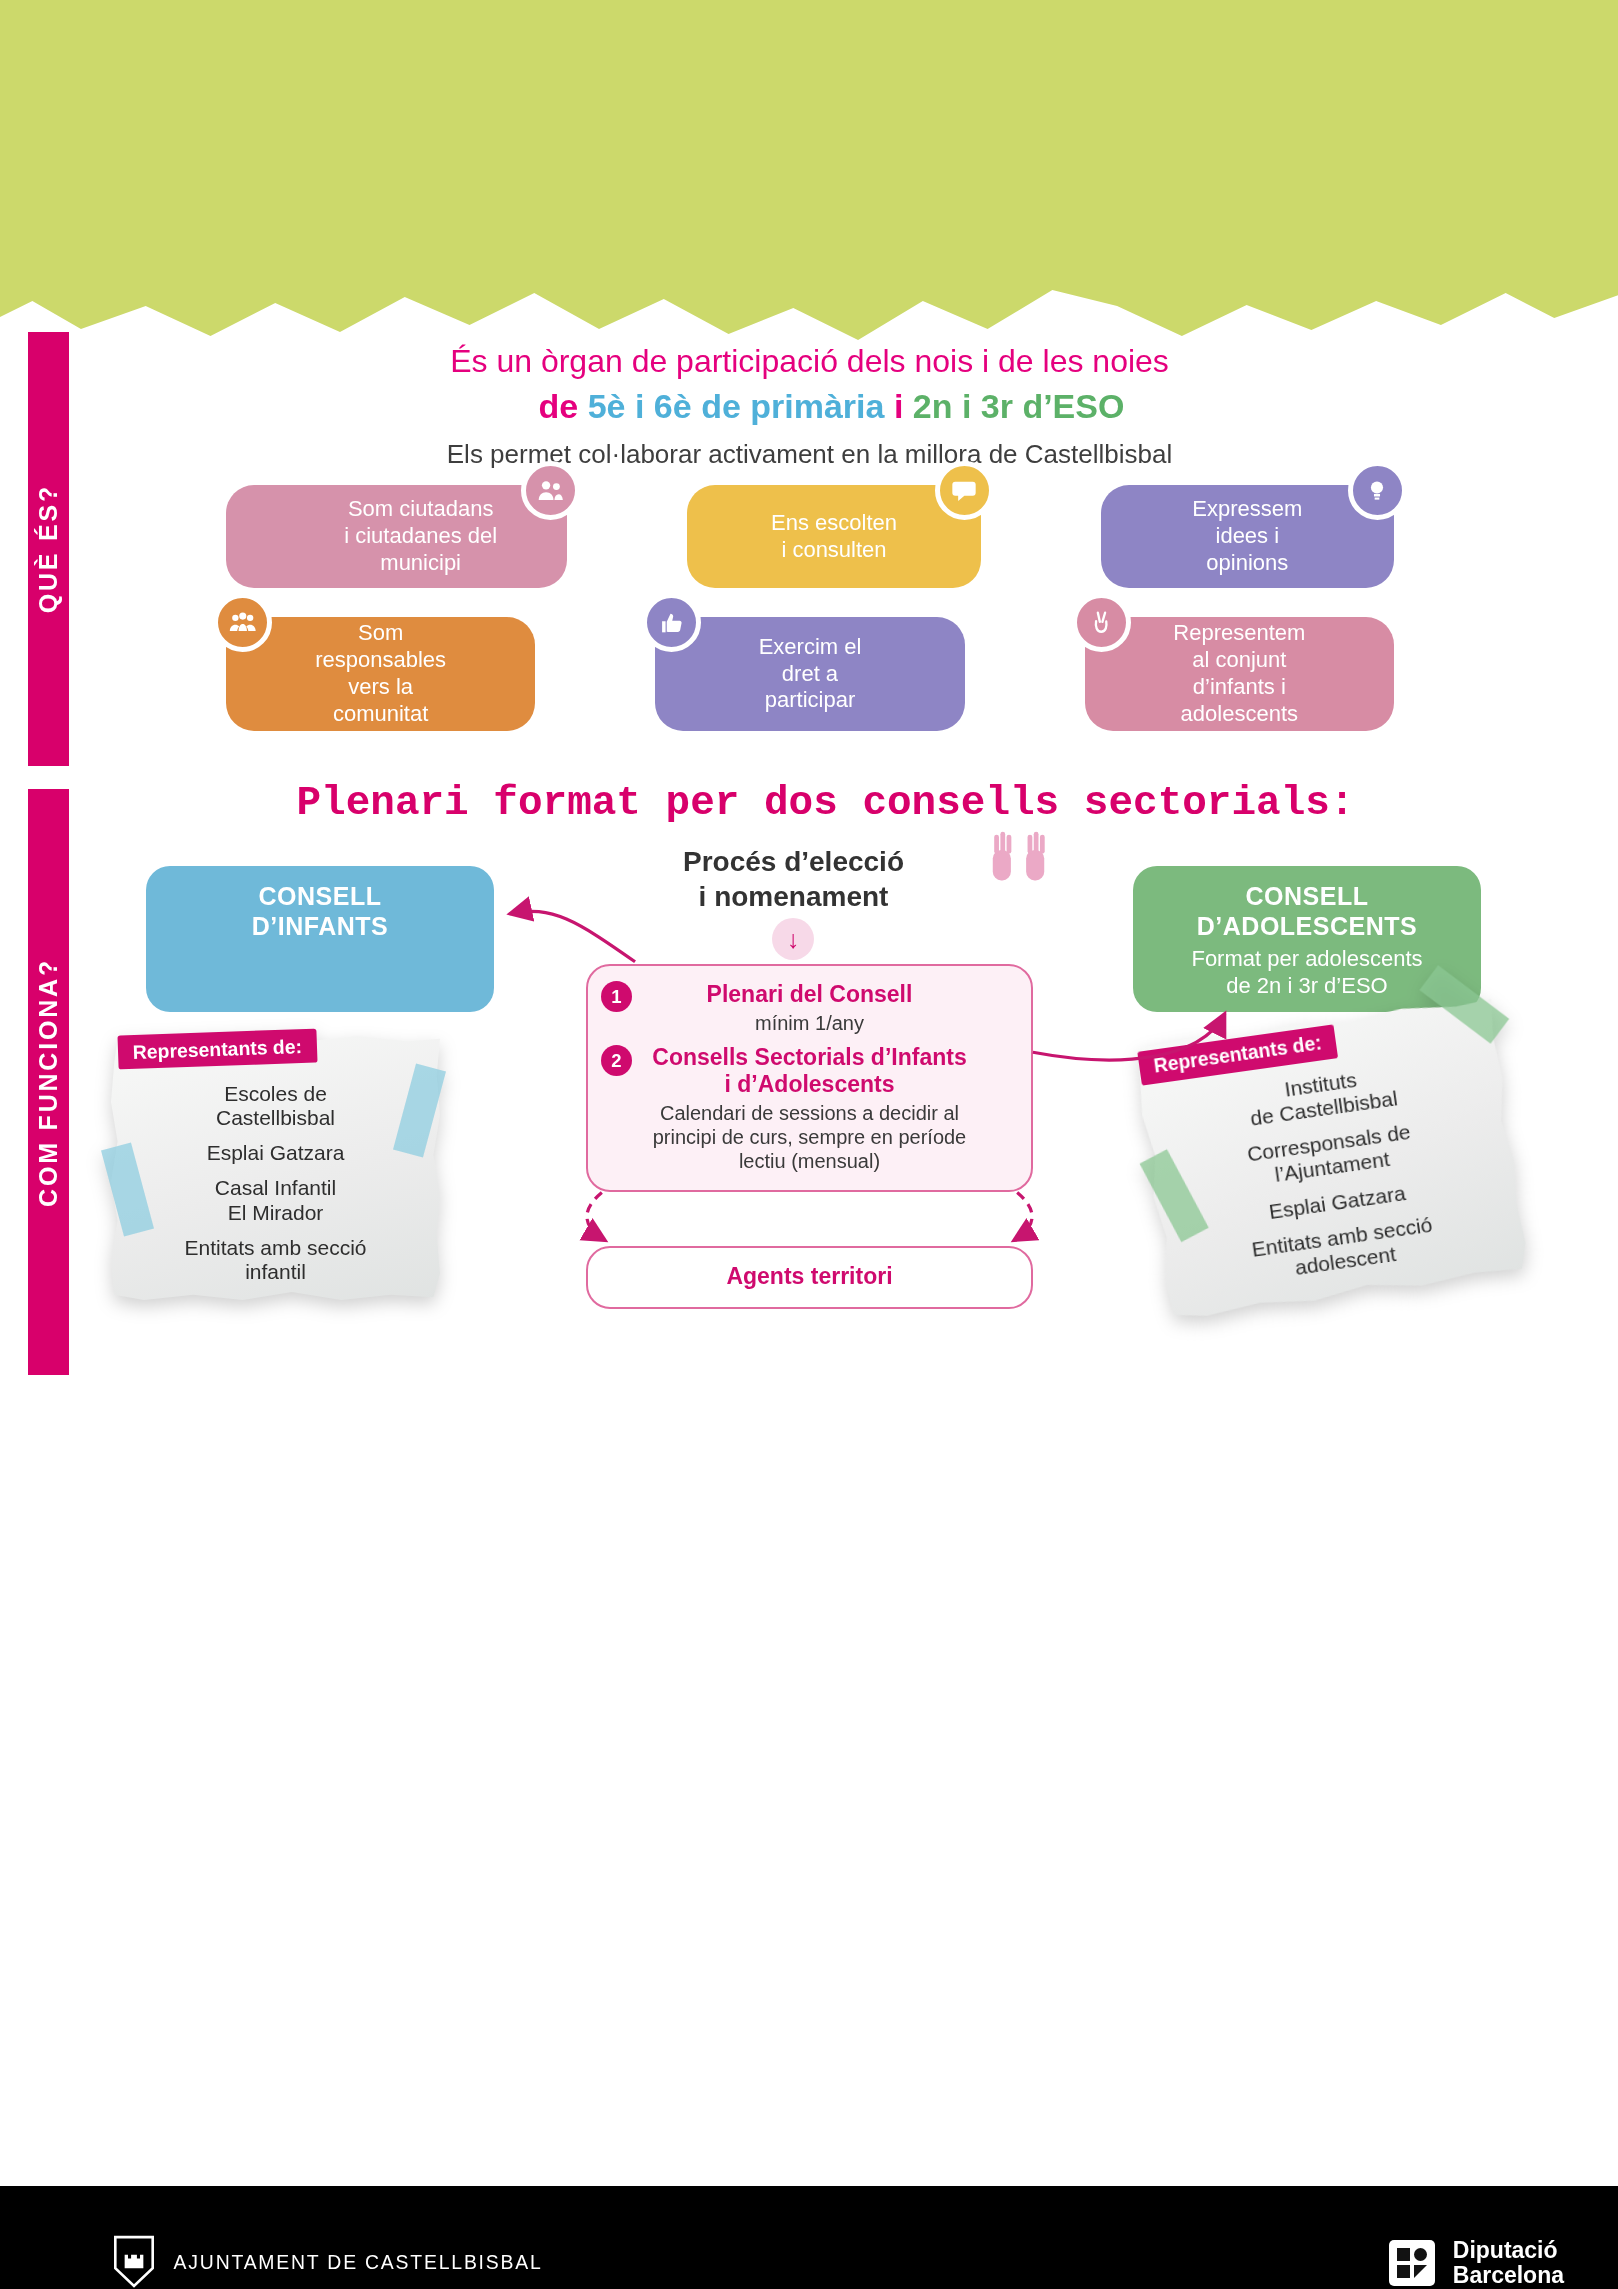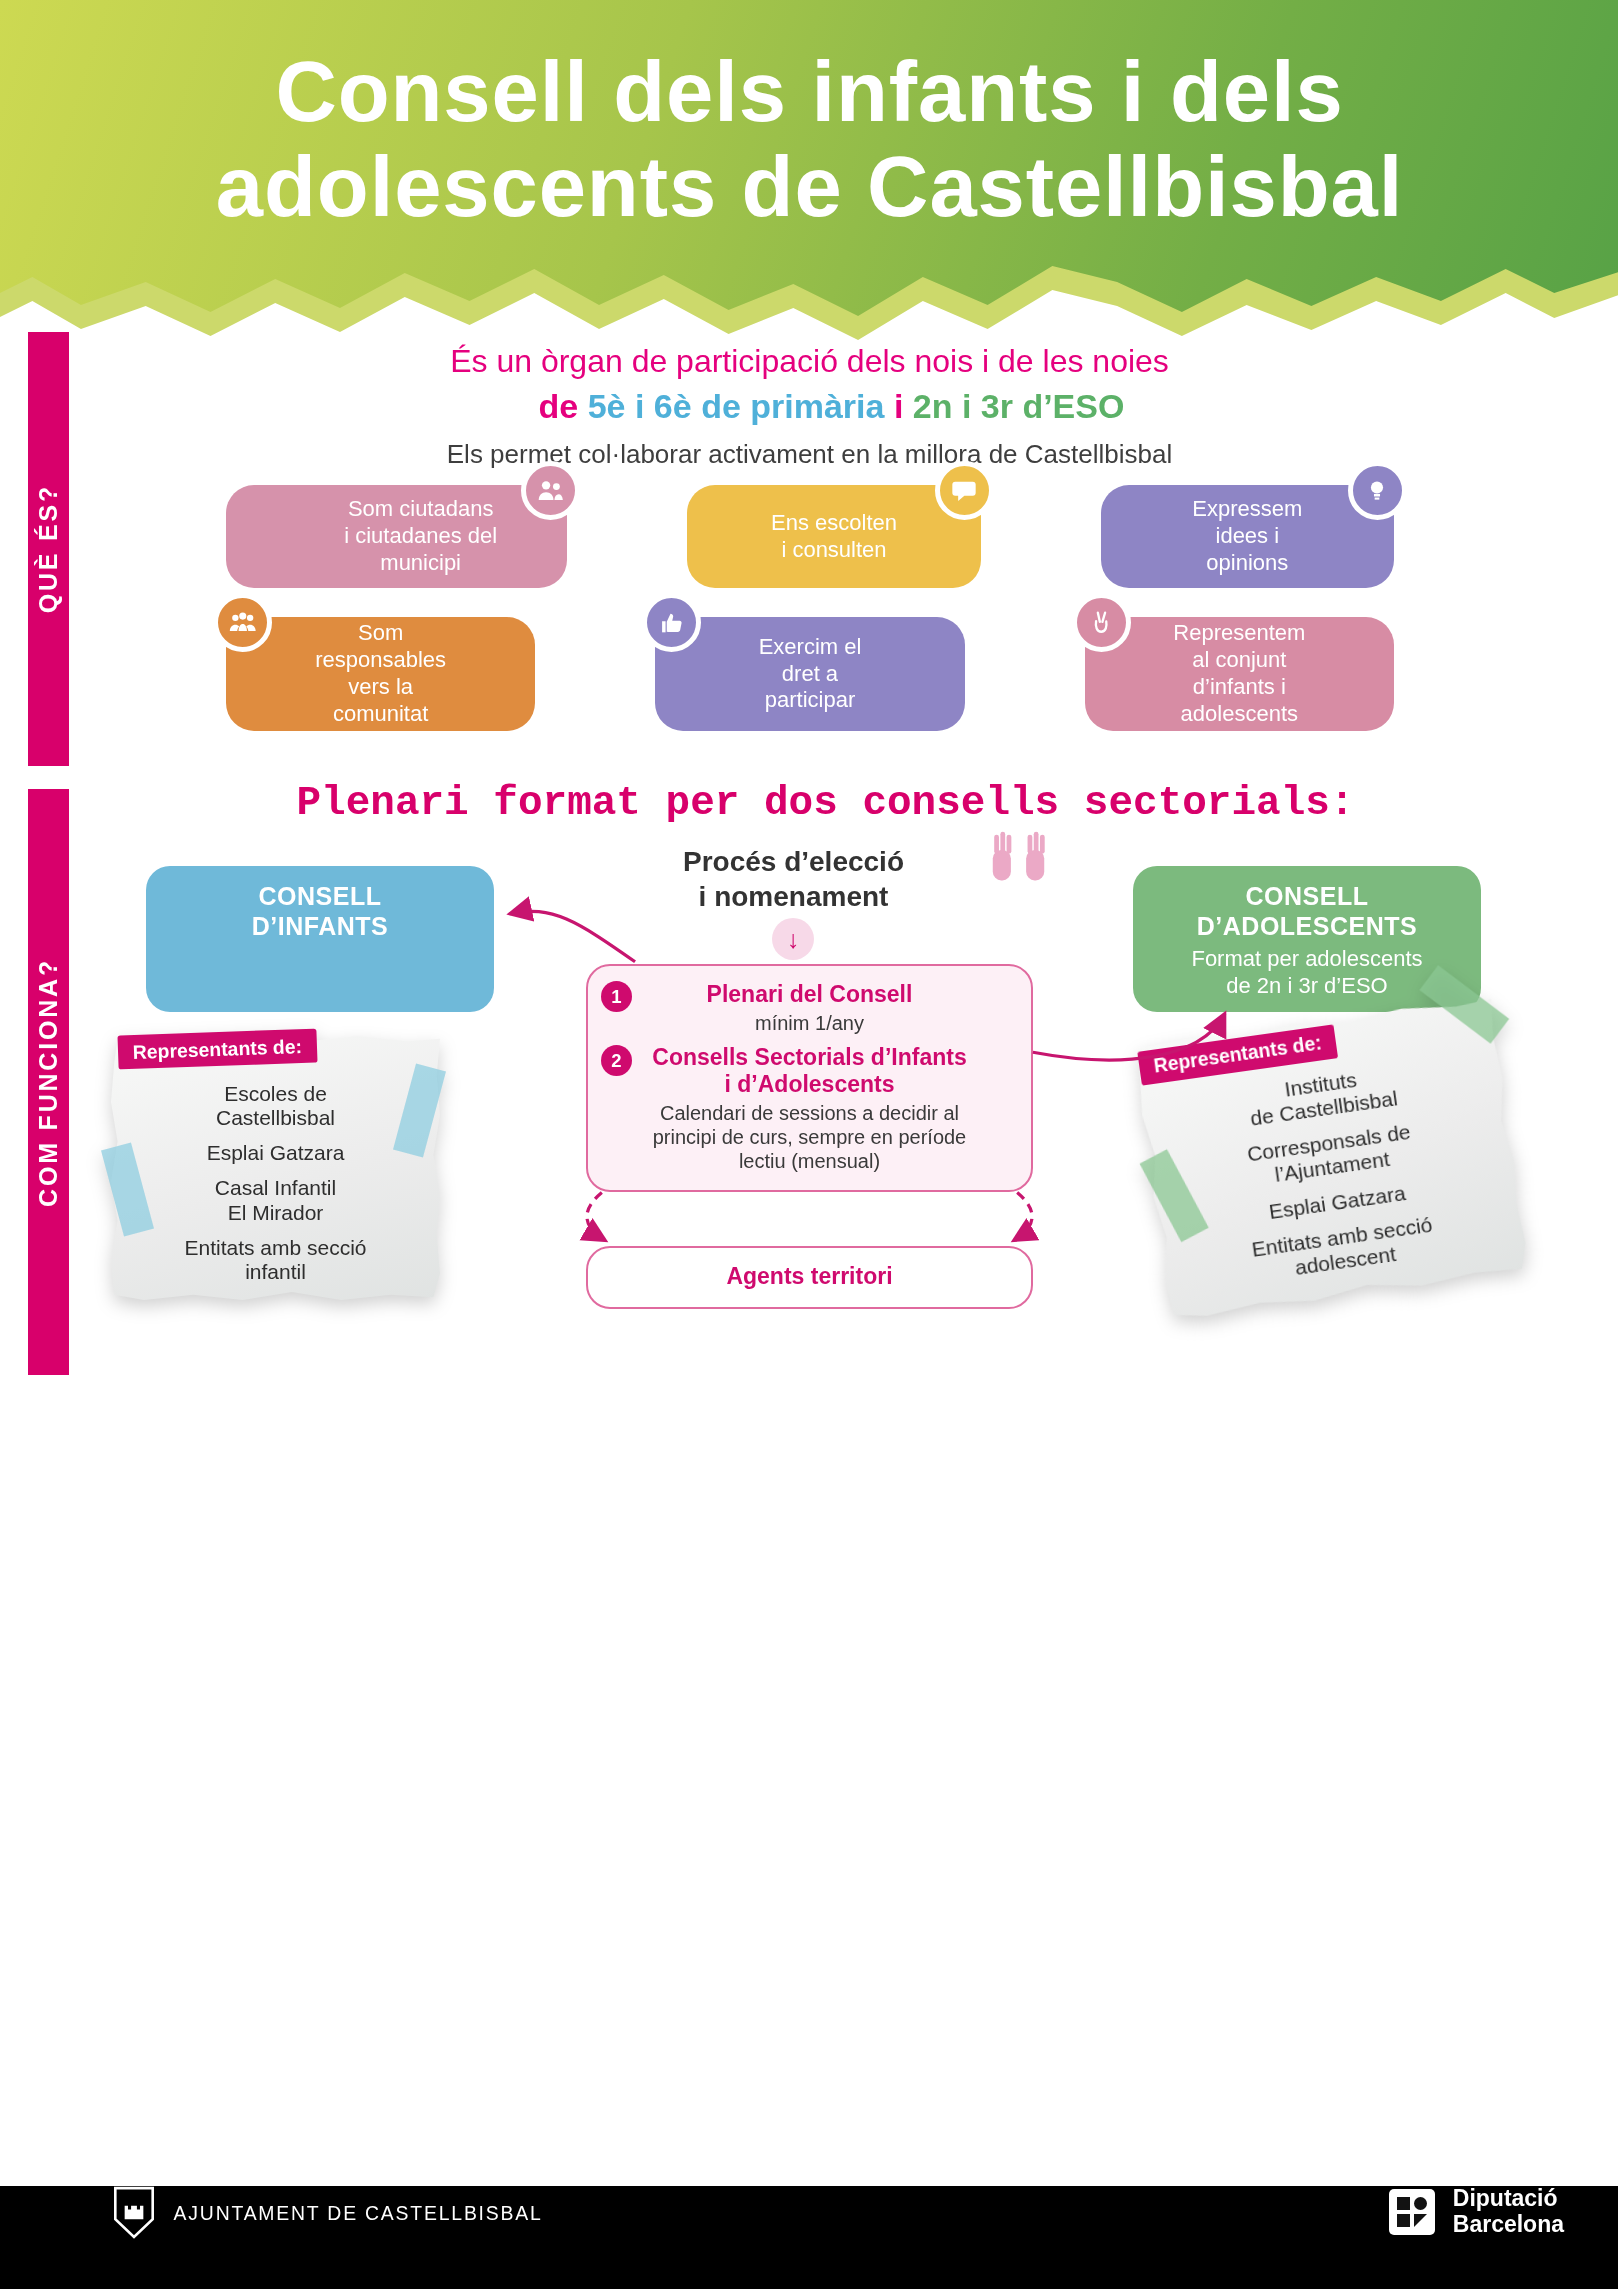--- a/index.html
+++ b/index.html
@@ -121,35 +121,31 @@
   .note-right .note-items { padding-top: 52px; }
   .note-items li { font-size: 21px; color: #2e2e2e; text-align: center; line-height: 1.15; }
 
   
   .arrows { position: absolute; left: 0; top: 0; width: 1619px; height: 2290px; pointer-events: none; }
   .arrow-solid, .arrow-dashed { fill: none; stroke: #c7156f; stroke-width: 3.5; }
   .arrow-dashed { stroke-dasharray: 10 7; }
 
   
   .footer { position: absolute; left: 0; top: 2186px; width: 100%; height: 103px; background: #000;
-    display: flex; align-items: flex-start; justify-content: space-between; padding: 0 55px 0 111px; }
+    display: flex; align-items: flex-end; justify-content: space-between; padding: 0 55px 0 111px; }
   .f-group { display: flex; align-items: center; gap: 16.6px; }
   .f-left-text { color: #fff; font-size: 19.4px; letter-spacing: 1.8px; font-weight: 500; }
   .f-right-text { color: #fff; font-size: 23px; font-weight: 700; line-height: 1.12; }
 </style>
 </head>
 <body>
 
 <div class="page">
 
   <div class="header-tear"></div>
-  <header class="header">
-    <h1 class="title pre">Consell dels infants i dels
-adolescents de Castellbisbal</h1>
-  </header>
 
   <div class="strip strip1">
     <span class="strip-label">QUÈ ÉS?</span>
   </div>
   <div class="strip strip2">
     <span class="strip-label">COM FUNCIONA?</span>
   </div>
 
   <section class="intro">
     <p class="intro-l1">És un òrgan de participació dels nois i de les noies</p>

